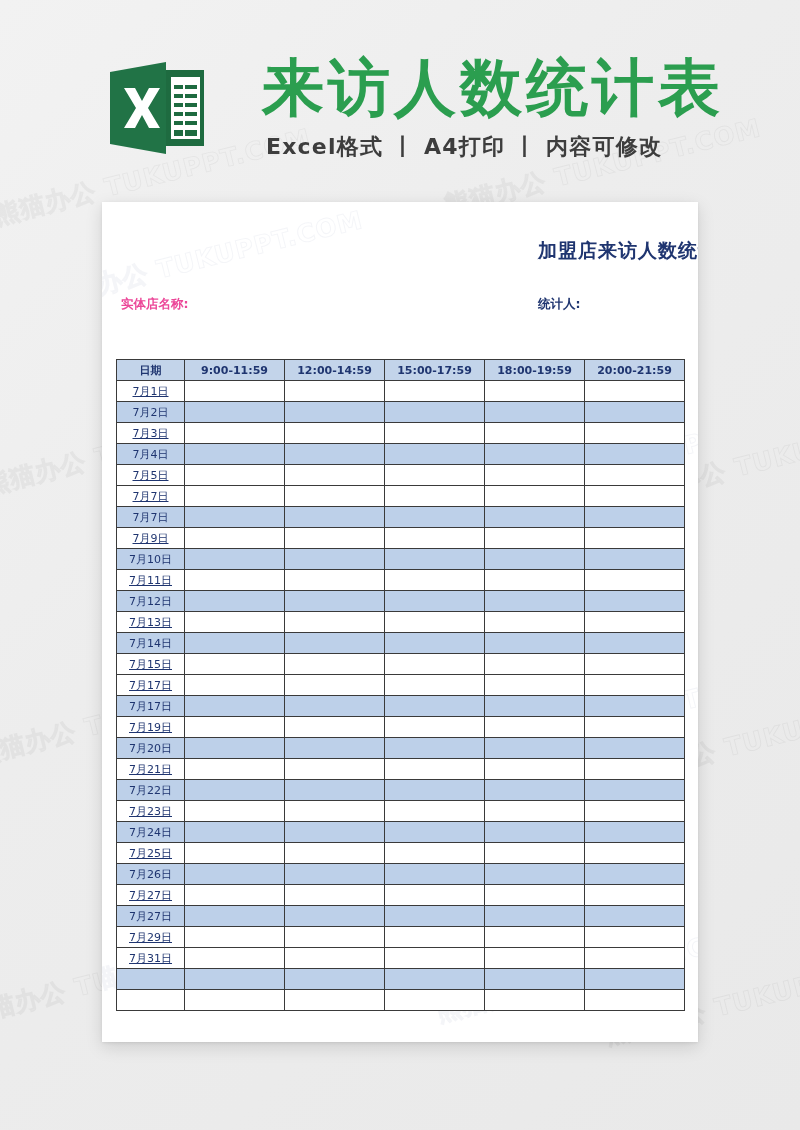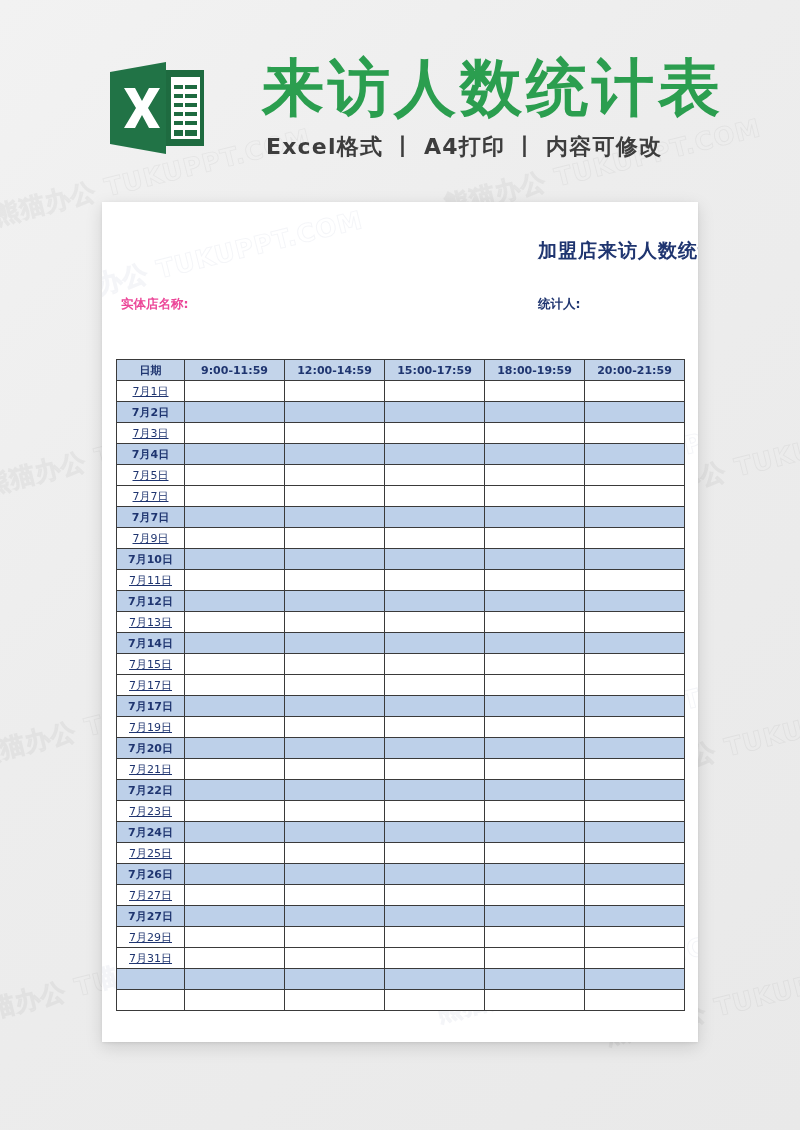--- a/index.html
+++ b/index.html
@@ -118,21 +118,21 @@
   table.sheet th{
     background:#c3d4ea;
     font-weight:bold;
     font-size:11px;
   }
   table.sheet col.c-date{ width:68px; }
   table.sheet col.c-slot{ width:100px; }
 
   tr.band td{ background:#bdd0e9; }
   tr.plain td{ background:#ffffff; }
-  td.date-cell{ font-weight:bold; font-size:11.5px; }
+  td.date-cell{ font-weight:normal; font-size:11.5px; }
   tr.plain td.date-cell{ font-weight:normal;text-decoration:underline; }
 </style>
 </head>
 <body>
 
 <div class="wm-layer">
   <div class="wm" style="left:-10px;  top:160px;">熊猫办公 TUKUPPT.COM</div>
   <div class="wm" style="left:440px;  top:150px;">熊猫办公 TUKUPPT.COM</div>
   <div class="wm" style="left:-20px;  top:430px;">熊猫办公 TUKUPPT.COM</div>
   <div class="wm" style="left:-30px;  top:700px;">熊猫办公 TUKUPPT.COM</div>

